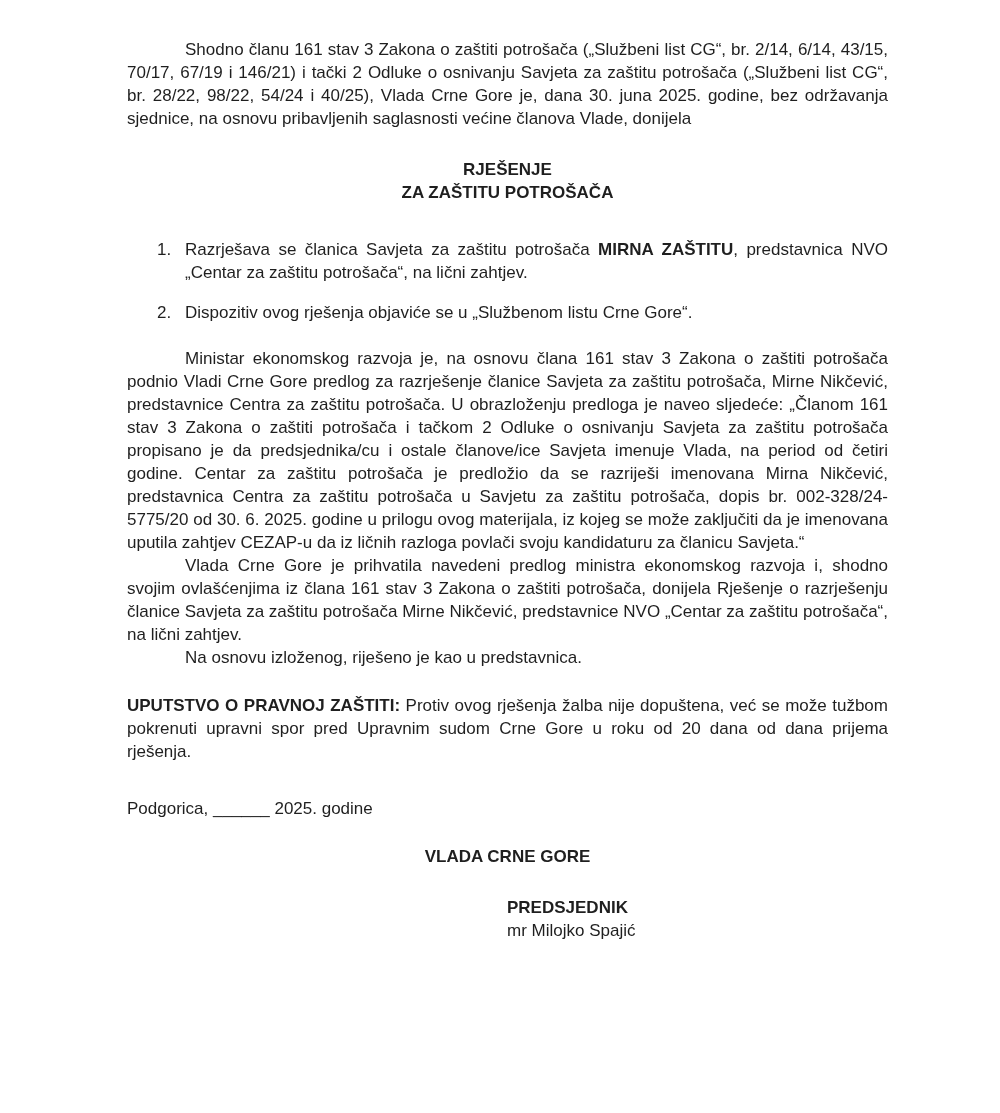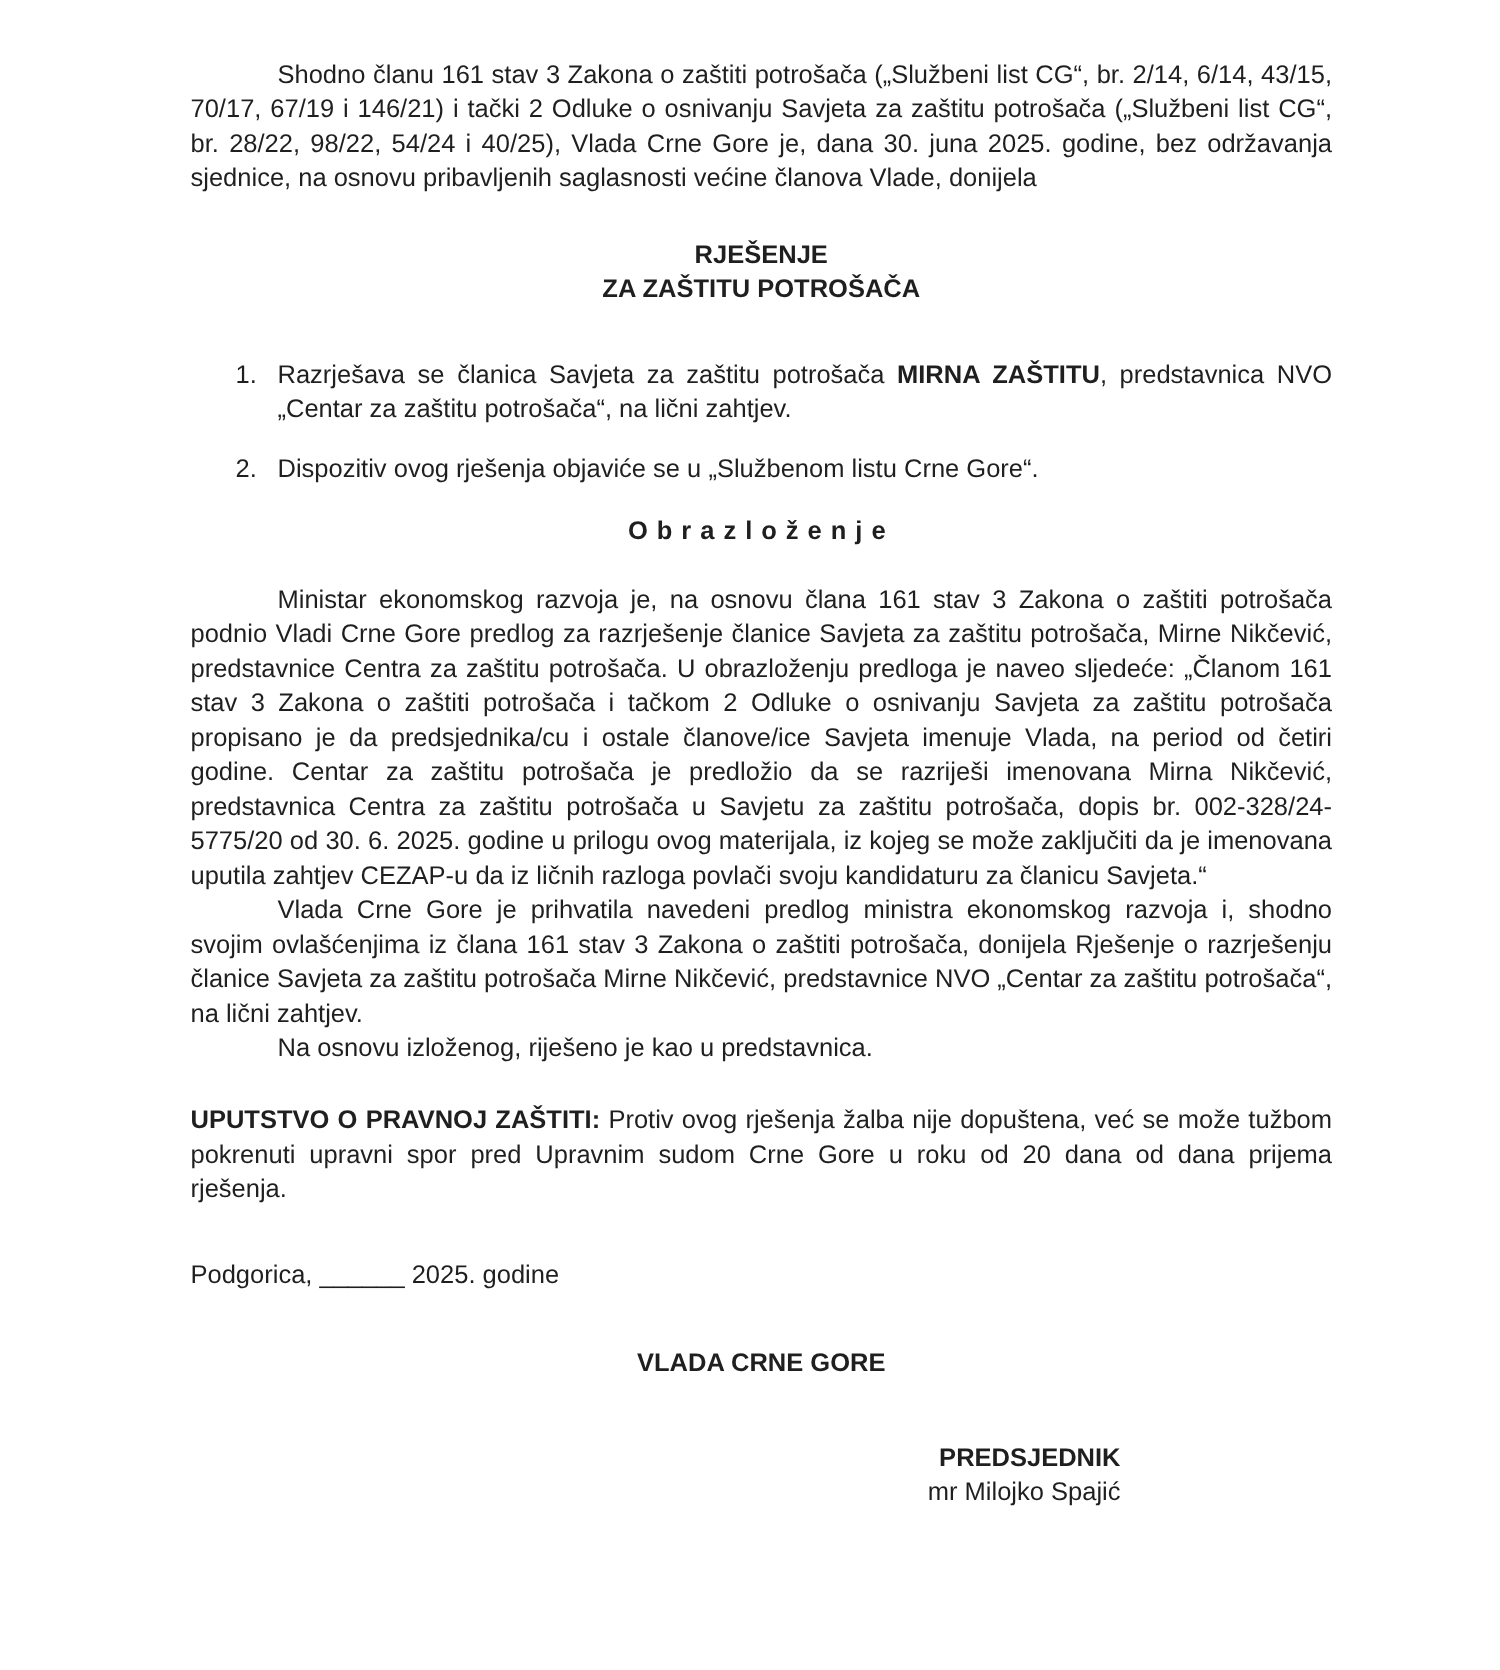--- a/index.html
+++ b/index.html
@@ -38,30 +38,30 @@
   }
 
   .body-block { margin-top: 23px; }
 
   .legal-notice { margin-top: 25px; text-align: justify; }
   .bold { font-weight: bold; }
 
   .footer-block { margin-top: 34px; }
 
   .gov-line {
-    margin-top: 36px;
+    margin-top: 25px;
     text-align: center;
     font-weight: bold;
   }
 
   .sign-block {
-    margin-top: 40px;
+    margin-top: 28px;
     width: 240px;
     margin-left: 380px;
-    text-align: right;
+    text-align: left;
   }
   .sign-title { font-weight: bold; }
 </style>
 </head>
 <body>
 
 <div class="page">
 
   <p class="para indent">Shodno članu 161 stav 3 Zakona o zaštiti potrošača („Službeni list CG“, br. 2/14, 6/14, 43/15, 70/17, 67/19 i 146/21) i tački 2 Odluke o osnivanju Savjeta za zaštitu potrošača („Službeni list CG“, br. 28/22, 98/22, 54/24 i 40/25), Vlada Crne Gore je, dana 30. juna 2025. godine, bez održavanja sjednice, na osnovu pribavljenih saglasnosti većine članova Vlade, donijela</p>
 
@@ -74,21 +74,20 @@
     <div class="list-item first">
       <span class="list-num">1.</span>
       <span class="list-text"><span>Razrješava se članica Savjeta za zaštitu potrošača </span><span class="bold">MIRNA ZAŠTITU</span><span>, predstavnica NVO „Centar za zaštitu potrošača“, na lični zahtjev.</span></span>
     </div>
     <div class="list-item">
       <span class="list-num">2.</span>
       <span class="list-text">Dispozitiv ovog rješenja objaviće se u „Službenom listu Crne Gore“.</span>
     </div>
   </div>
 
-  <div class="explanation-heading">Obrazloženje</div>
 
   <div class="body-block">
     <p class="para indent">Ministar ekonomskog razvoja je, na osnovu člana 161 stav 3 Zakona o zaštiti potrošača podnio Vladi Crne Gore predlog za razrješenje članice Savjeta za zaštitu potrošača, Mirne Nikčević, predstavnice Centra za zaštitu potrošača. U obrazloženju predloga je naveo sljedeće: „Članom 161 stav 3 Zakona o zaštiti potrošača i tačkom 2 Odluke o osnivanju Savjeta za zaštitu potrošača propisano je da predsjednika/cu i ostale članove/ice Savjeta imenuje Vlada, na period od četiri godine. Centar za zaštitu potrošača je predložio da se razriješi imenovana Mirna Nikčević, predstavnica Centra za zaštitu potrošača u Savjetu za zaštitu potrošača, dopis br. 002-328/24-5775/20 od 30. 6. 2025. godine u prilogu ovog materijala, iz kojeg se može zaključiti da je imenovana uputila zahtjev CEZAP-u da iz ličnih razloga povlači svoju kandidaturu za članicu Savjeta.“</p>
     <p class="para indent">Vlada Crne Gore je prihvatila navedeni predlog ministra ekonomskog razvoja i, shodno svojim ovlašćenjima iz člana 161 stav 3 Zakona o zaštiti potrošača, donijela Rješenje o razrješenju članice Savjeta za zaštitu potrošača Mirne Nikčević, predstavnice NVO „Centar za zaštitu potrošača“, na lični zahtjev.</p>
     <p class="para indent">Na osnovu izloženog, riješeno je kao u predstavnica.</p>
   </div>
 
   <p class="legal-notice"><span class="bold">UPUTSTVO O PRAVNOJ ZAŠTITI:</span><span> Protiv ovog rješenja žalba nije dopuštena, već se može tužbom pokrenuti upravni spor pred Upravnim sudom Crne Gore u roku od 20 dana od dana prijema rješenja.</span></p>
 
   <div class="footer-block">

